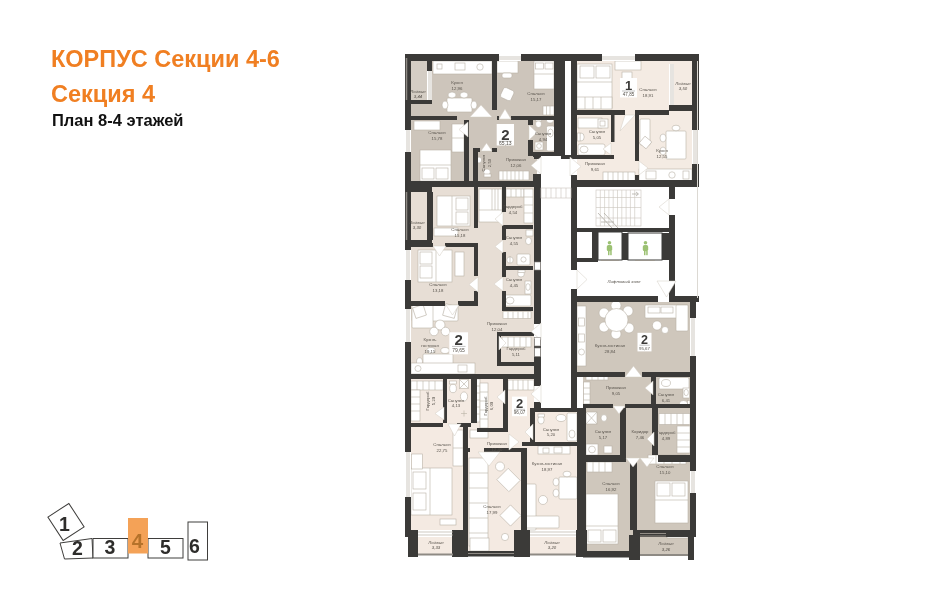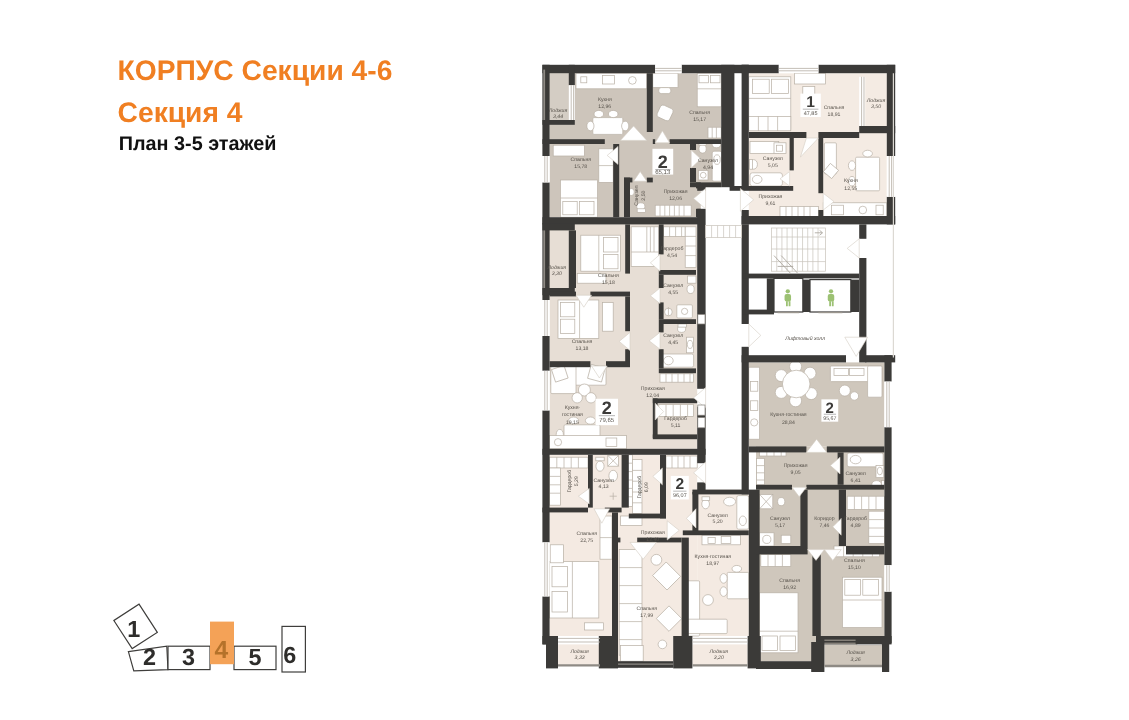--- a/index.html
+++ b/index.html
@@ -1,26 +1,26 @@
 <!DOCTYPE html>
 <html><head>
 <meta charset="utf-8">
 <style>
   html,body{margin:0;padding:0;background:#ffffff;}
-  #page{position:relative;width:845px;height:600px;overflow:hidden;font-family:"Liberation Sans",sans-serif;margin-left:47px;}
+  #page{position:relative;width:845px;height:600px;overflow:hidden;font-family:"Liberation Sans",sans-serif;}
   .t1{position:absolute;left:51px;top:42px;color:#f07f22;font-size:23.5px;font-weight:bold;line-height:35px;white-space:nowrap;}
   .t3{position:absolute;left:52px;top:111px;color:#111;font-size:16.5px;font-weight:bold;}
 </style>
 </head>
 <body>
 <div id="page">
 
 <div class="t1">КОРПУС Секции 4-6<br>Секция 4</div>
 
-<div class="t3">План 3-5 этажей</div>
+<div class="t3">План 8-4 этажей</div>
 <svg width="941" height="600" viewBox="0 0 941 600" style="position:absolute;left:0;top:0">
 
 <g id="fills">
 
 <rect x="411" y="61" width="143" height="120" fill="#cdc5bb"></rect>
 
 <rect x="409" y="58" width="18" height="42" fill="#d4cdc4"></rect>
 
 <rect x="411" y="186" width="123" height="188" fill="#e7ded5"></rect>
 

